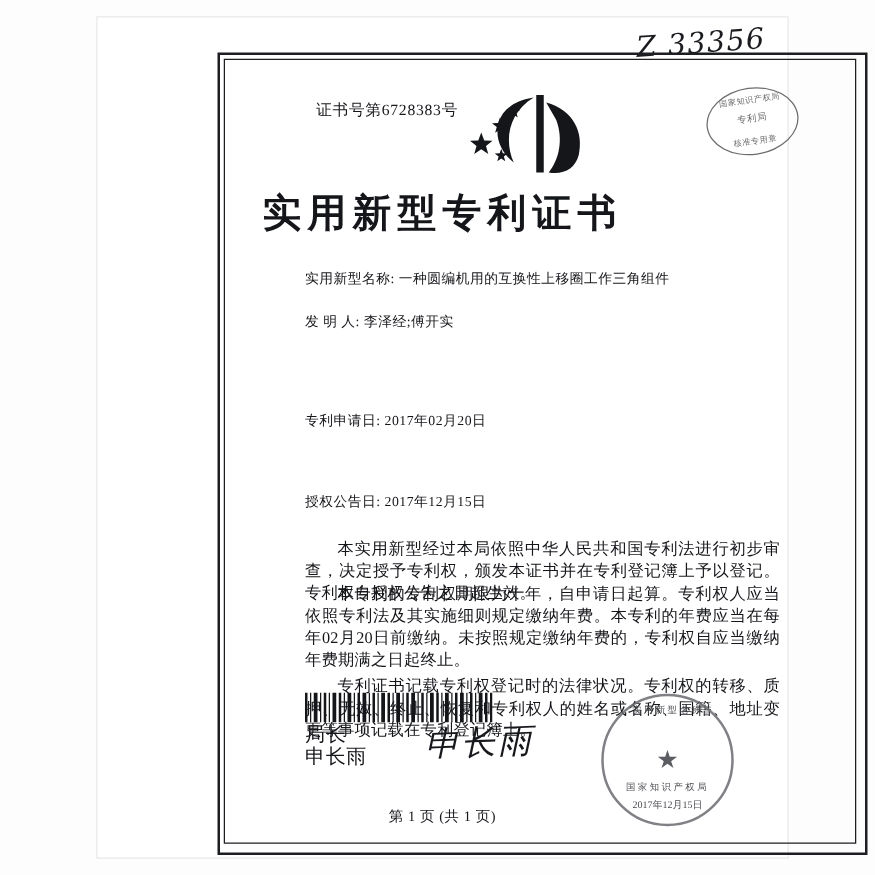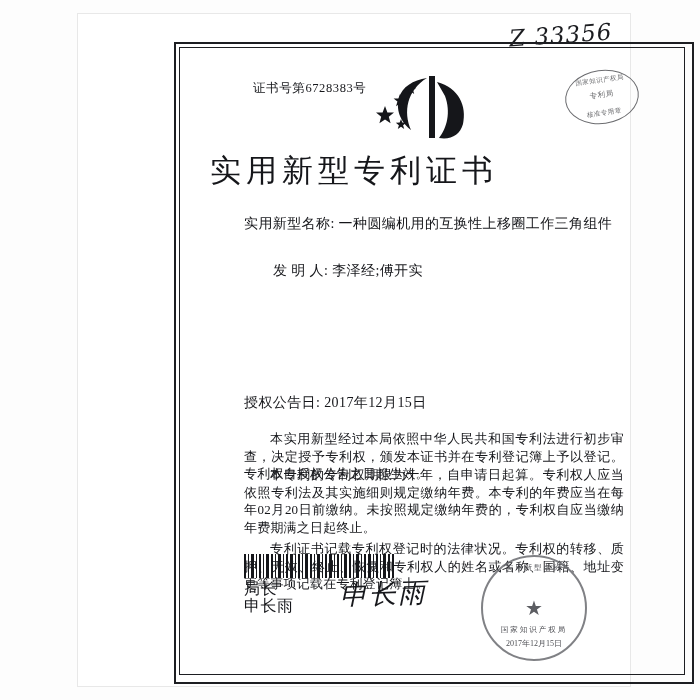--- a/index.html
+++ b/index.html
@@ -117,41 +117,41 @@
     height: 78px;
   }
 
   
   .title {
     position: absolute;
     left: 0; right: 0;
     top: 136px;
     text-align: center;
     font-size: 31px;
-    font-weight: normal;
+    font-weight: bold;
     letter-spacing: 5px;
     font-family: "DejaVu Serif", serif;
   }
 
   
   .field {
     position: absolute;
     left: 166px;
-    font-size: 14px;
+    font-size: 11px;
     letter-spacing: 0.4px;
     white-space: nowrap;
   }
   .field .lbl {
     display: inline-block;
   }
   .field .val {
     display: inline-block;
   }
   .f-name   { top: 201px; }
-  .f-inv    { top: 248px; margin-left: 29px; }
+  .f-inv    { top: 236px; }
   .f-pat    { top: 278px; }
   .f-appdt  { top: 315px; }
   .f-owner  { top: 352px; }
   .f-grant  { top: 380px; }
 
   
   .body-text {
     position: absolute;
     left: 166px;
     width: 380px;
@@ -291,20 +291,24 @@
       <span class="lbl">实用新型名称:</span>
       <span class="val">一种圆编机用的互换性上移圈工作三角组件</span>
     </div>
 
     <div class="field f-inv">
       <span class="lbl">发    明    人:</span>
       <span class="val">李泽经;傅开实</span>
     </div>
 
 
+    <div class="field f-appdt">
+      <span class="lbl">专利申请日:</span>
+      <span class="val">2017年02月20日</span>
+    </div>
 
 
     <div class="field f-grant">
       <span class="lbl">授权公告日:</span>
       <span class="val">2017年12月15日</span>
     </div>
 
     <div class="body-text p1">
       <span class="indent">本实用新型经过本局依照中华人民共和国专利法进行初步审查，决定授予专利权，颁发本证书并在专利登记簿上予以登记。专利权自授权公告之日起生效。</span>
     </div>
@@ -371,15 +375,16 @@
     <div class="sign-hand">申长雨</div>
 
     <div class="seal">
       <div class="seal-ring"></div>
       <div class="seal-arc-top">实用新型名称</div>
       <div class="seal-star">★</div>
       <div class="seal-arc-bot">国家知识产权局</div>
       <div class="seal-date">2017年12月15日</div>
     </div>
 
+    <div class="footer">第 1 页 (共 1 页)</div>
 
   </div>
 </div>
 
 </body></html>

